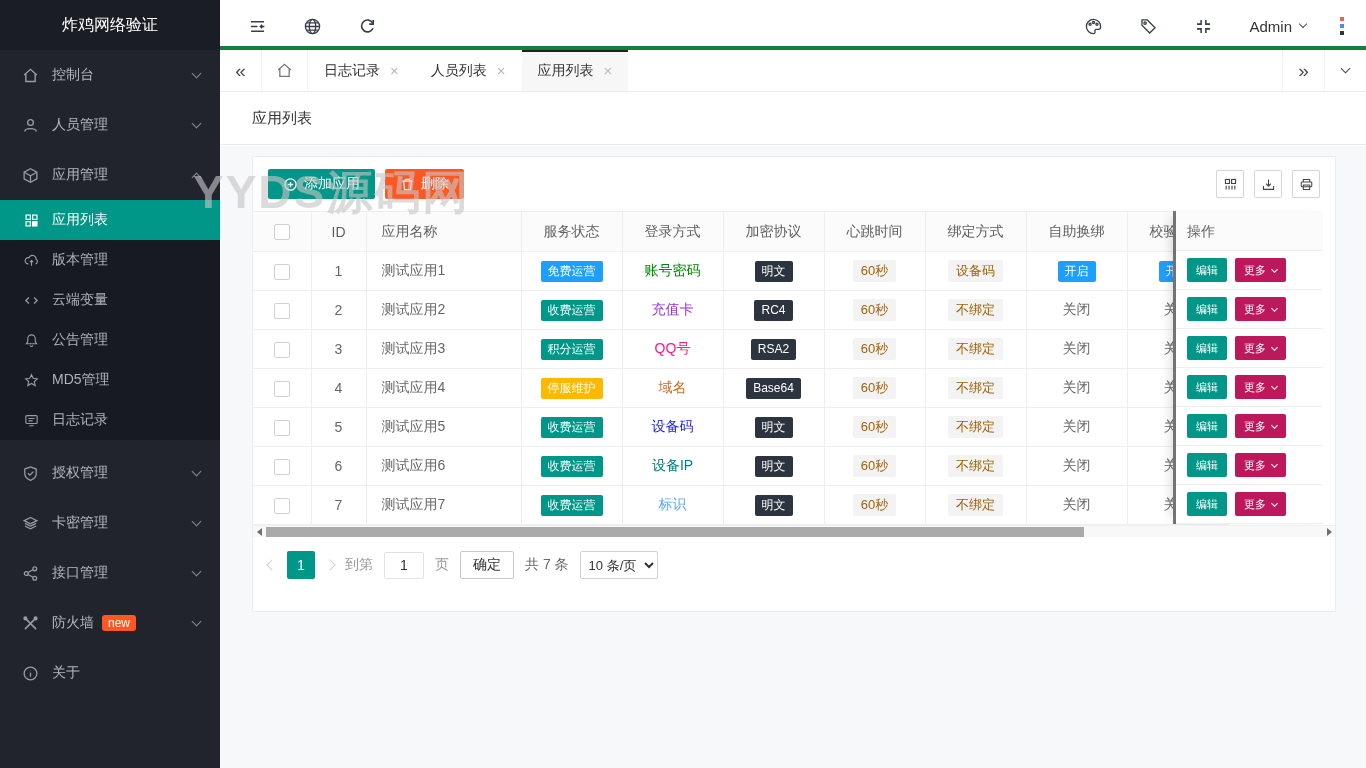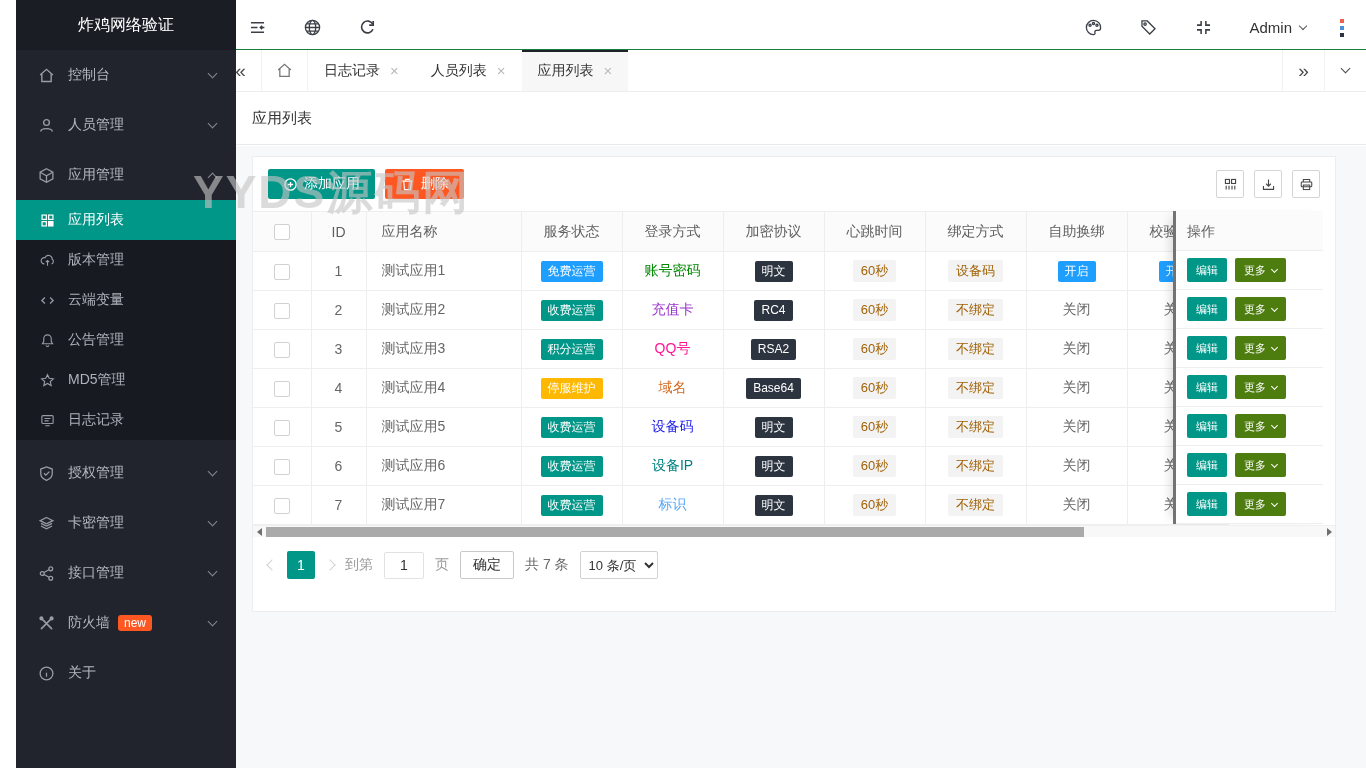--- a/index.html
+++ b/index.html
@@ -1,41 +1,41 @@
 <!DOCTYPE html>
 <html><head>
 <meta charset="utf-8">
 <style>
   * { box-sizing: border-box; margin: 0; padding: 0; }
   html,body { width:1366px; height:768px; overflow:hidden; }
   body { font-family:"Liberation Sans","DejaVu Sans",sans-serif; font-size:14px; color:#333; background:#fff; }
   .app { position:relative; width:1366px; height:768px; }
 
   
-  .sidebar { position:absolute; left:16px; top:0; width:220px; height:768px; background:#21242c; z-index:5; }
+  .sidebar { position:absolute; left:0; top:0; width:220px; height:768px; background:#21242c; z-index:5; }
   .logo { height:50px; line-height:50px; text-align:center; color:#fff; font-size:16px; background:#1a1d24; }
   .nav-item { height:50px; display:flex; align-items:center; padding:0 20px 0 22px; color:#b3b7bf; cursor:pointer; }
   .nav-item .ico { width:17px; height:17px; margin-right:13px; color:#979ca6; flex:0 0 17px; }
   .nav-item .lbl { flex:1; }
   .submenu { background:#171a21; }
   .sub-item { height:40px; display:flex; align-items:center; padding:0 20px 0 24px; color:#aeb2ba; cursor:pointer; }
   .sub-item .ico { width:15px; height:15px; margin-right:13px; color:#979ca6; flex:0 0 15px; }
   .sub-item.active { background:#009688; color:#fff; }
   .sub-item.active .ico { color:#fff; }
   .group2 { margin-top:8px; }
   .chev { display:inline-block; width:7px; height:7px; border-right:1.5px solid currentColor; border-bottom:1.5px solid currentColor; }
   .chev.down { transform:rotate(45deg); margin-top:-4px; }
   .chev.up { transform:rotate(-135deg); margin-bottom:-4px; }
   .chev-side { color:#858a93; }
   .new-badge { background:#ff5722; color:#fff; font-size:12px; padding:1px 6px; border-radius:3px; margin-left:8px; }
   svg { display:block; width:100%; height:100%; }
 
   
   .main { position:absolute; left:220px; top:0; right:0; bottom:0; background:#fff; }
-  .topbar { height:50px; display:flex; align-items:center; padding:6px 22px 0 28px; border-bottom:1px solid #15803d; }
+  .topbar { height:50px; display:flex; align-items:center; padding:6px 22px 0 28px; border-bottom:4px solid #15803d; }
   .tb-ico { width:19px; height:19px; color:#3a3f47; margin-right:36px; cursor:pointer; }
   .tb-right { margin-left:auto; display:flex; align-items:center; }
   .tb-right .tb-ico { margin-right:0; margin-left:36px; }
   .admin { display:flex; align-items:center; margin-left:36px; cursor:pointer; font-size:15px; color:#333; }
   .admin .chev { width:6px; height:6px; margin-left:8px; color:#555; }
   .dots { display:flex; flex-direction:column; gap:3px; margin-left:34px; cursor:pointer; }
   .dots i { width:4px; height:4px; display:block; }
 
   
   .tabbar { height:42px; display:flex; align-items:stretch; border-bottom:1px solid #ededed; font-size:14px; }
@@ -77,21 +77,21 @@
   .badge-dark { background:#2c3440; }
   .pill { display:inline-block; padding:2px 8px; border-radius:2px; background:#f3f3f3; color:#a16207; font-size:13px; }
   .login-text { font-size:14px; }
 
   
   .op-col { position:absolute; top:0; right:12px; width:150px; background:#fff; border-left:3px solid #737373; box-shadow:-8px 0 10px -6px rgba(0,0,0,.15); }
   .op-h { height:40px; line-height:40px; padding-left:11px; text-align:left; color:#606060; border-bottom:1px solid #eee; background:#fbfbfb; }
   .op-row { height:39px; display:flex; align-items:center; padding-left:11px; gap:8px; border-bottom:1px solid #eee; }
   .btn-sm { display:inline-flex; align-items:center; height:24px; padding:0 9px; border-radius:2px; color:#fff; font-size:11px; border:none; cursor:pointer; }
   .btn-edit { background:#009688; }
-  .btn-more { background:#4d7c0f;justify-content:space-between; }
+  .btn-more { background:#be185d;justify-content:space-between; }
   .btn-more .chev { width:5px; height:5px; border-width:1.5px; margin-left:6px; margin-top:-2px; color:#fff; }
 
   
   .hscroll { position:relative; height:12px; background:#f8f8f8; border-top:1px solid #f0f0f0; }
   .sb-arrow { position:absolute; top:0; width:12px; height:12px; display:flex; align-items:center; justify-content:center; cursor:pointer; }
   .sb-arrow.left { left:0; } .sb-arrow.right { right:0; }
   .tri-l { width:0; height:0; border:4px solid transparent; border-right:5px solid #6f6f6f; border-left:none; }
   .tri-r { width:0; height:0; border:4px solid transparent; border-left:5px solid #6f6f6f; border-right:none; }
   .sb-thumb { position:absolute; top:1px; left:13px; width:818px; height:10px; background:#aaa; cursor:grab; }
 

